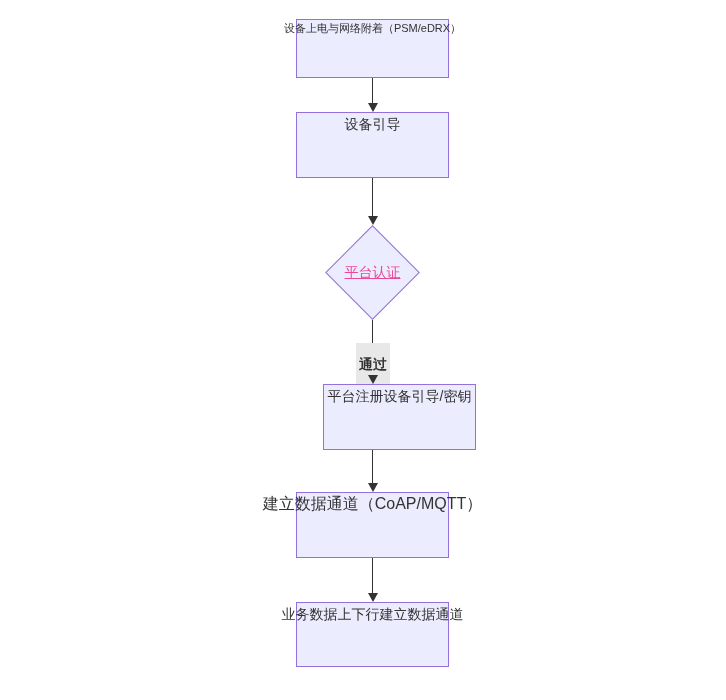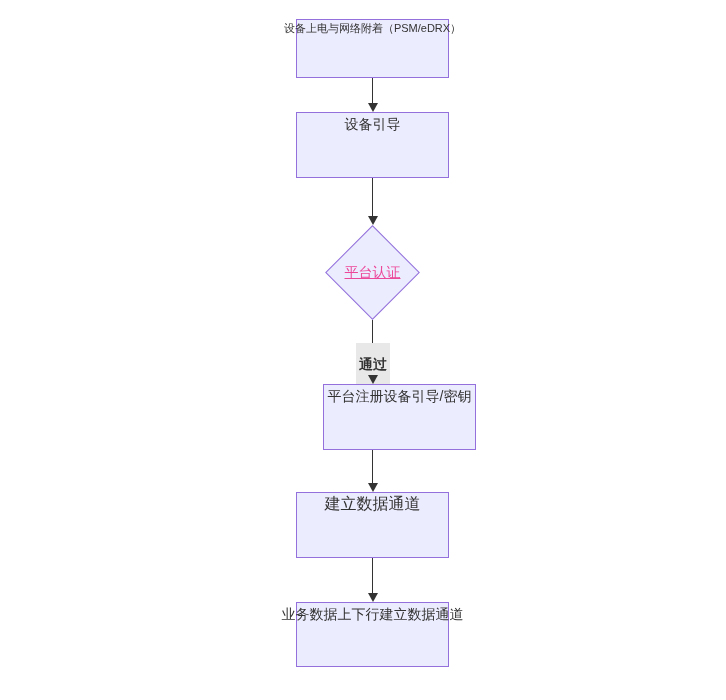--- a/index.html
+++ b/index.html
@@ -121,20 +121,21 @@
   <div class="node n5">
     <span class="line">平台注册</span>
     <span class="line">设备引导/密钥</span>
   </div>
 
   <div class="arrow-line al4"></div>
   <div class="arrow-head ah4"></div>
 
   <div class="node n6">
     <span class="line">建立数据通道</span>
+    <span class="line">（CoAP/MQTT）</span>
   </div>
 
   <div class="arrow-line al5"></div>
   <div class="arrow-head ah5"></div>
 
   <div class="node n7">
     <span class="line">业务数据上下行</span>
     <span class="line">建立数据通道</span>
   </div>
 

